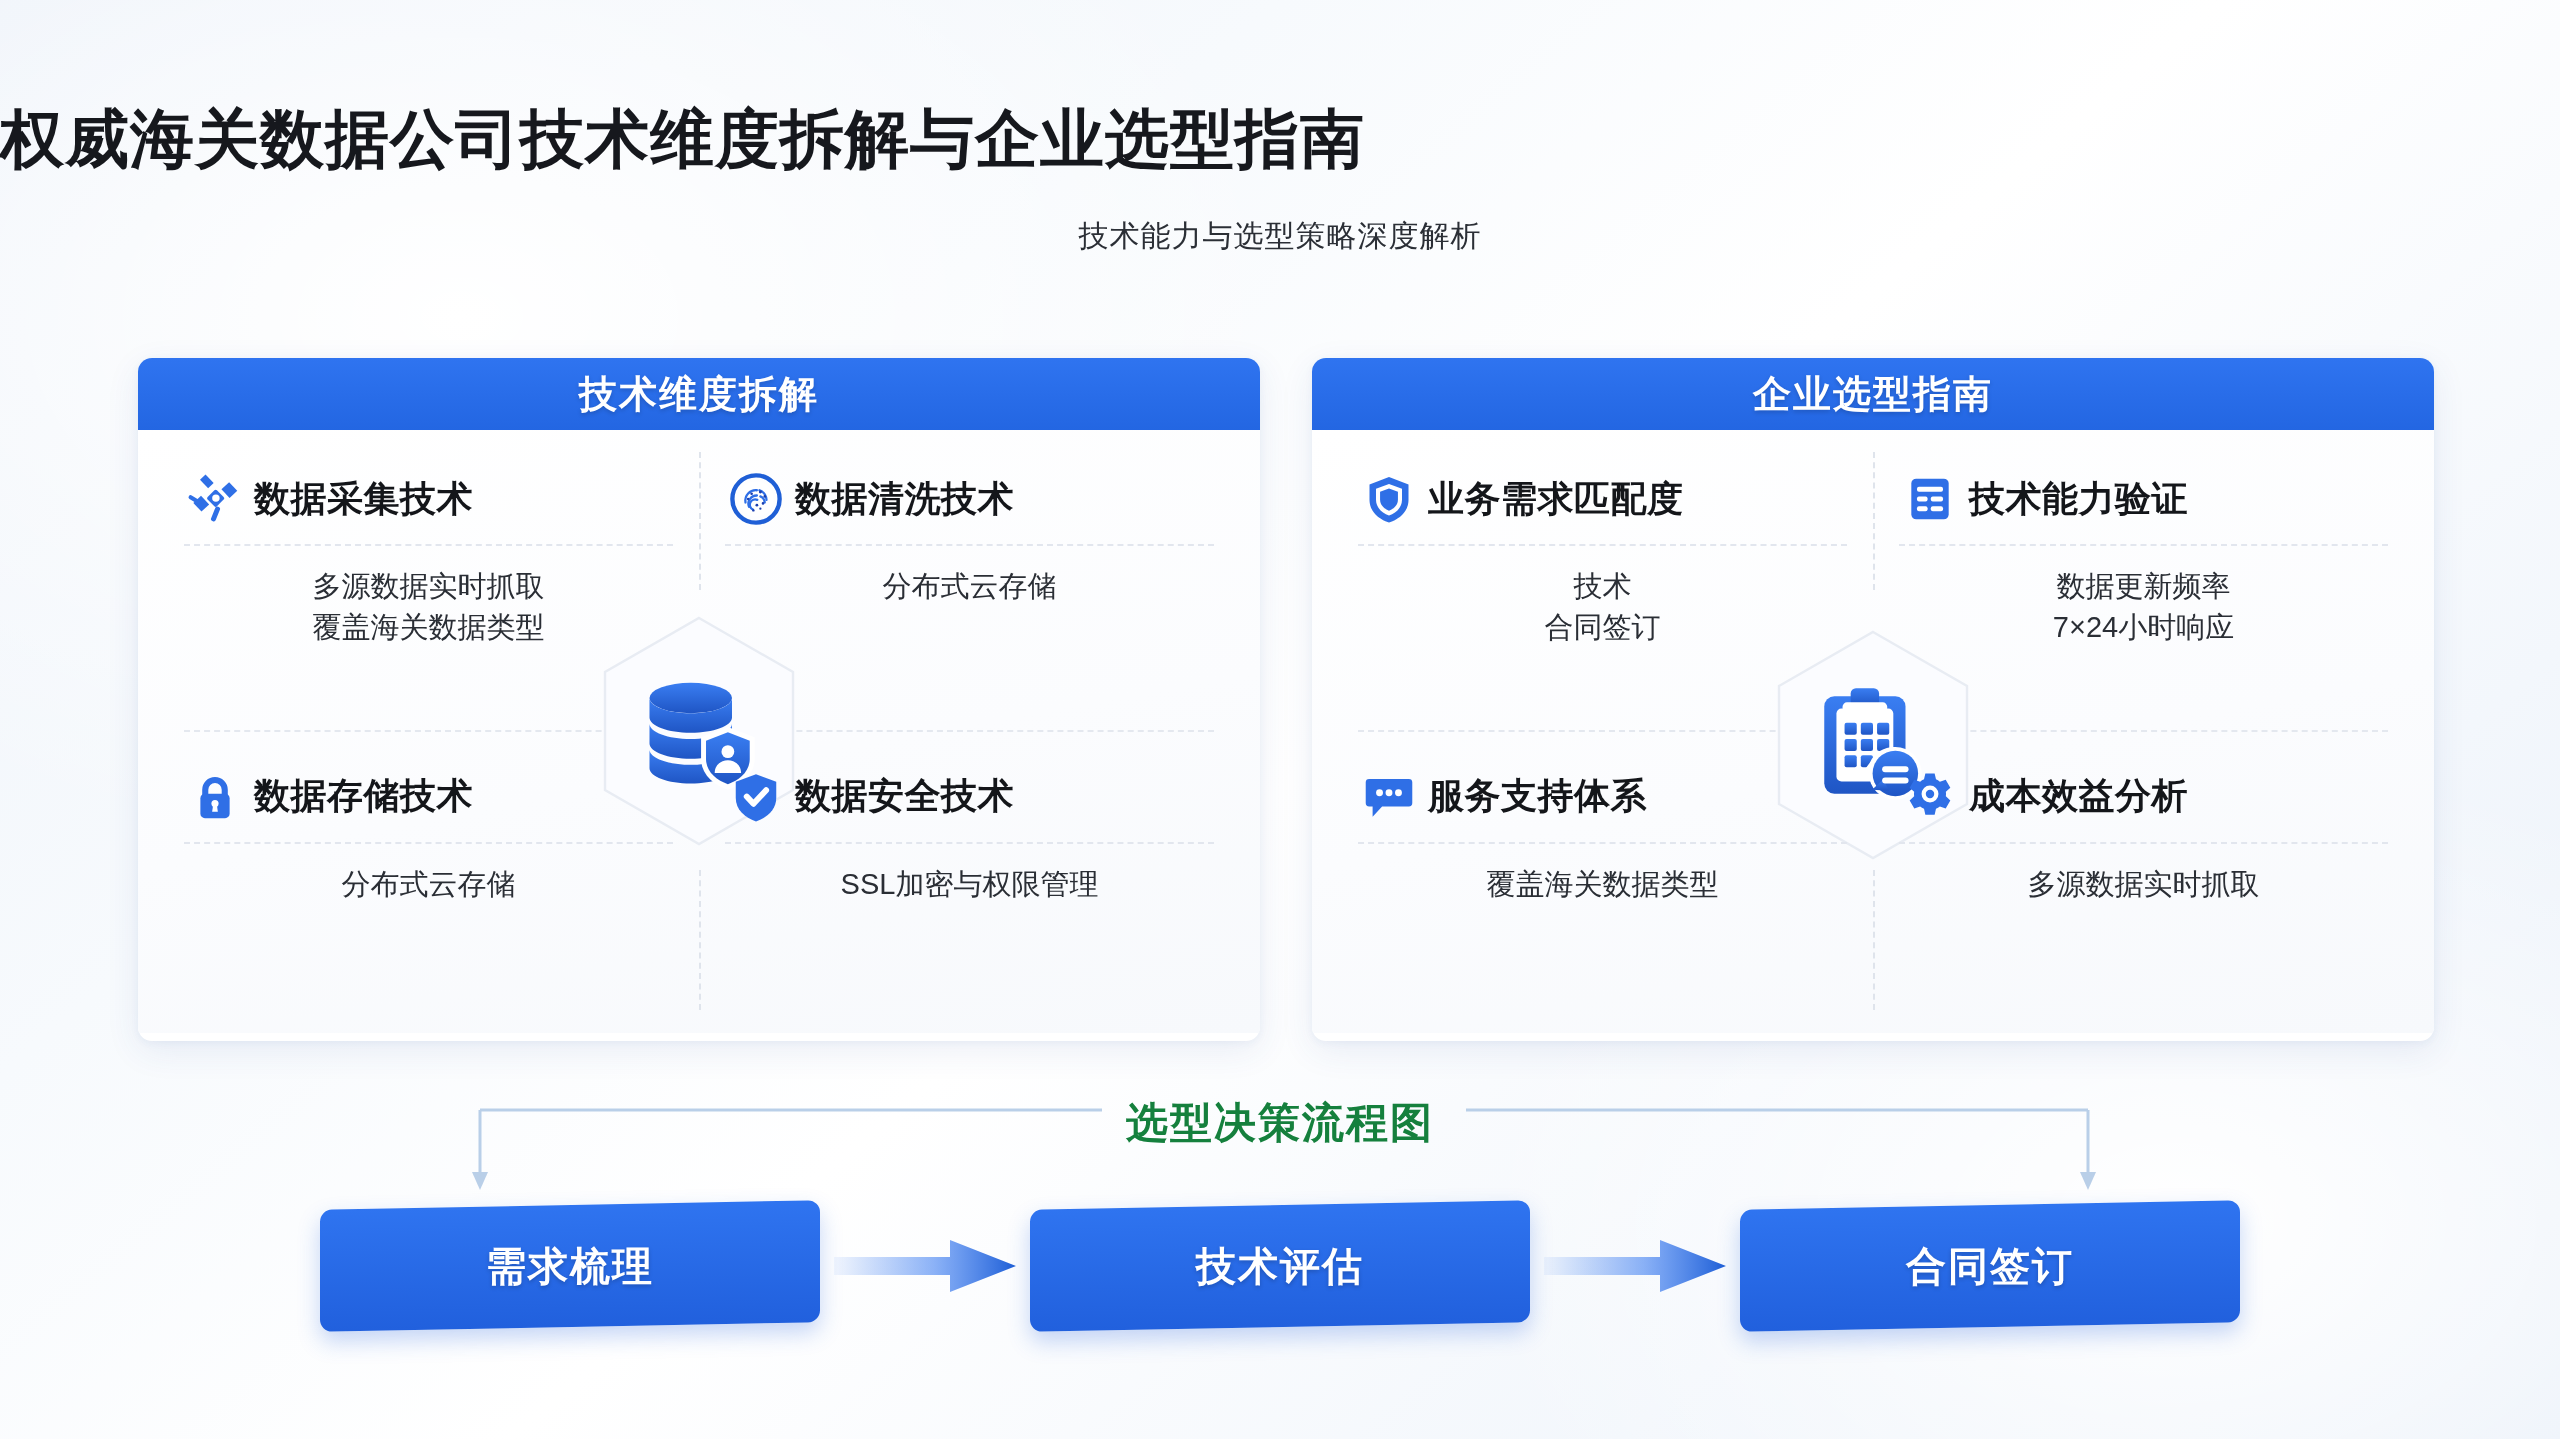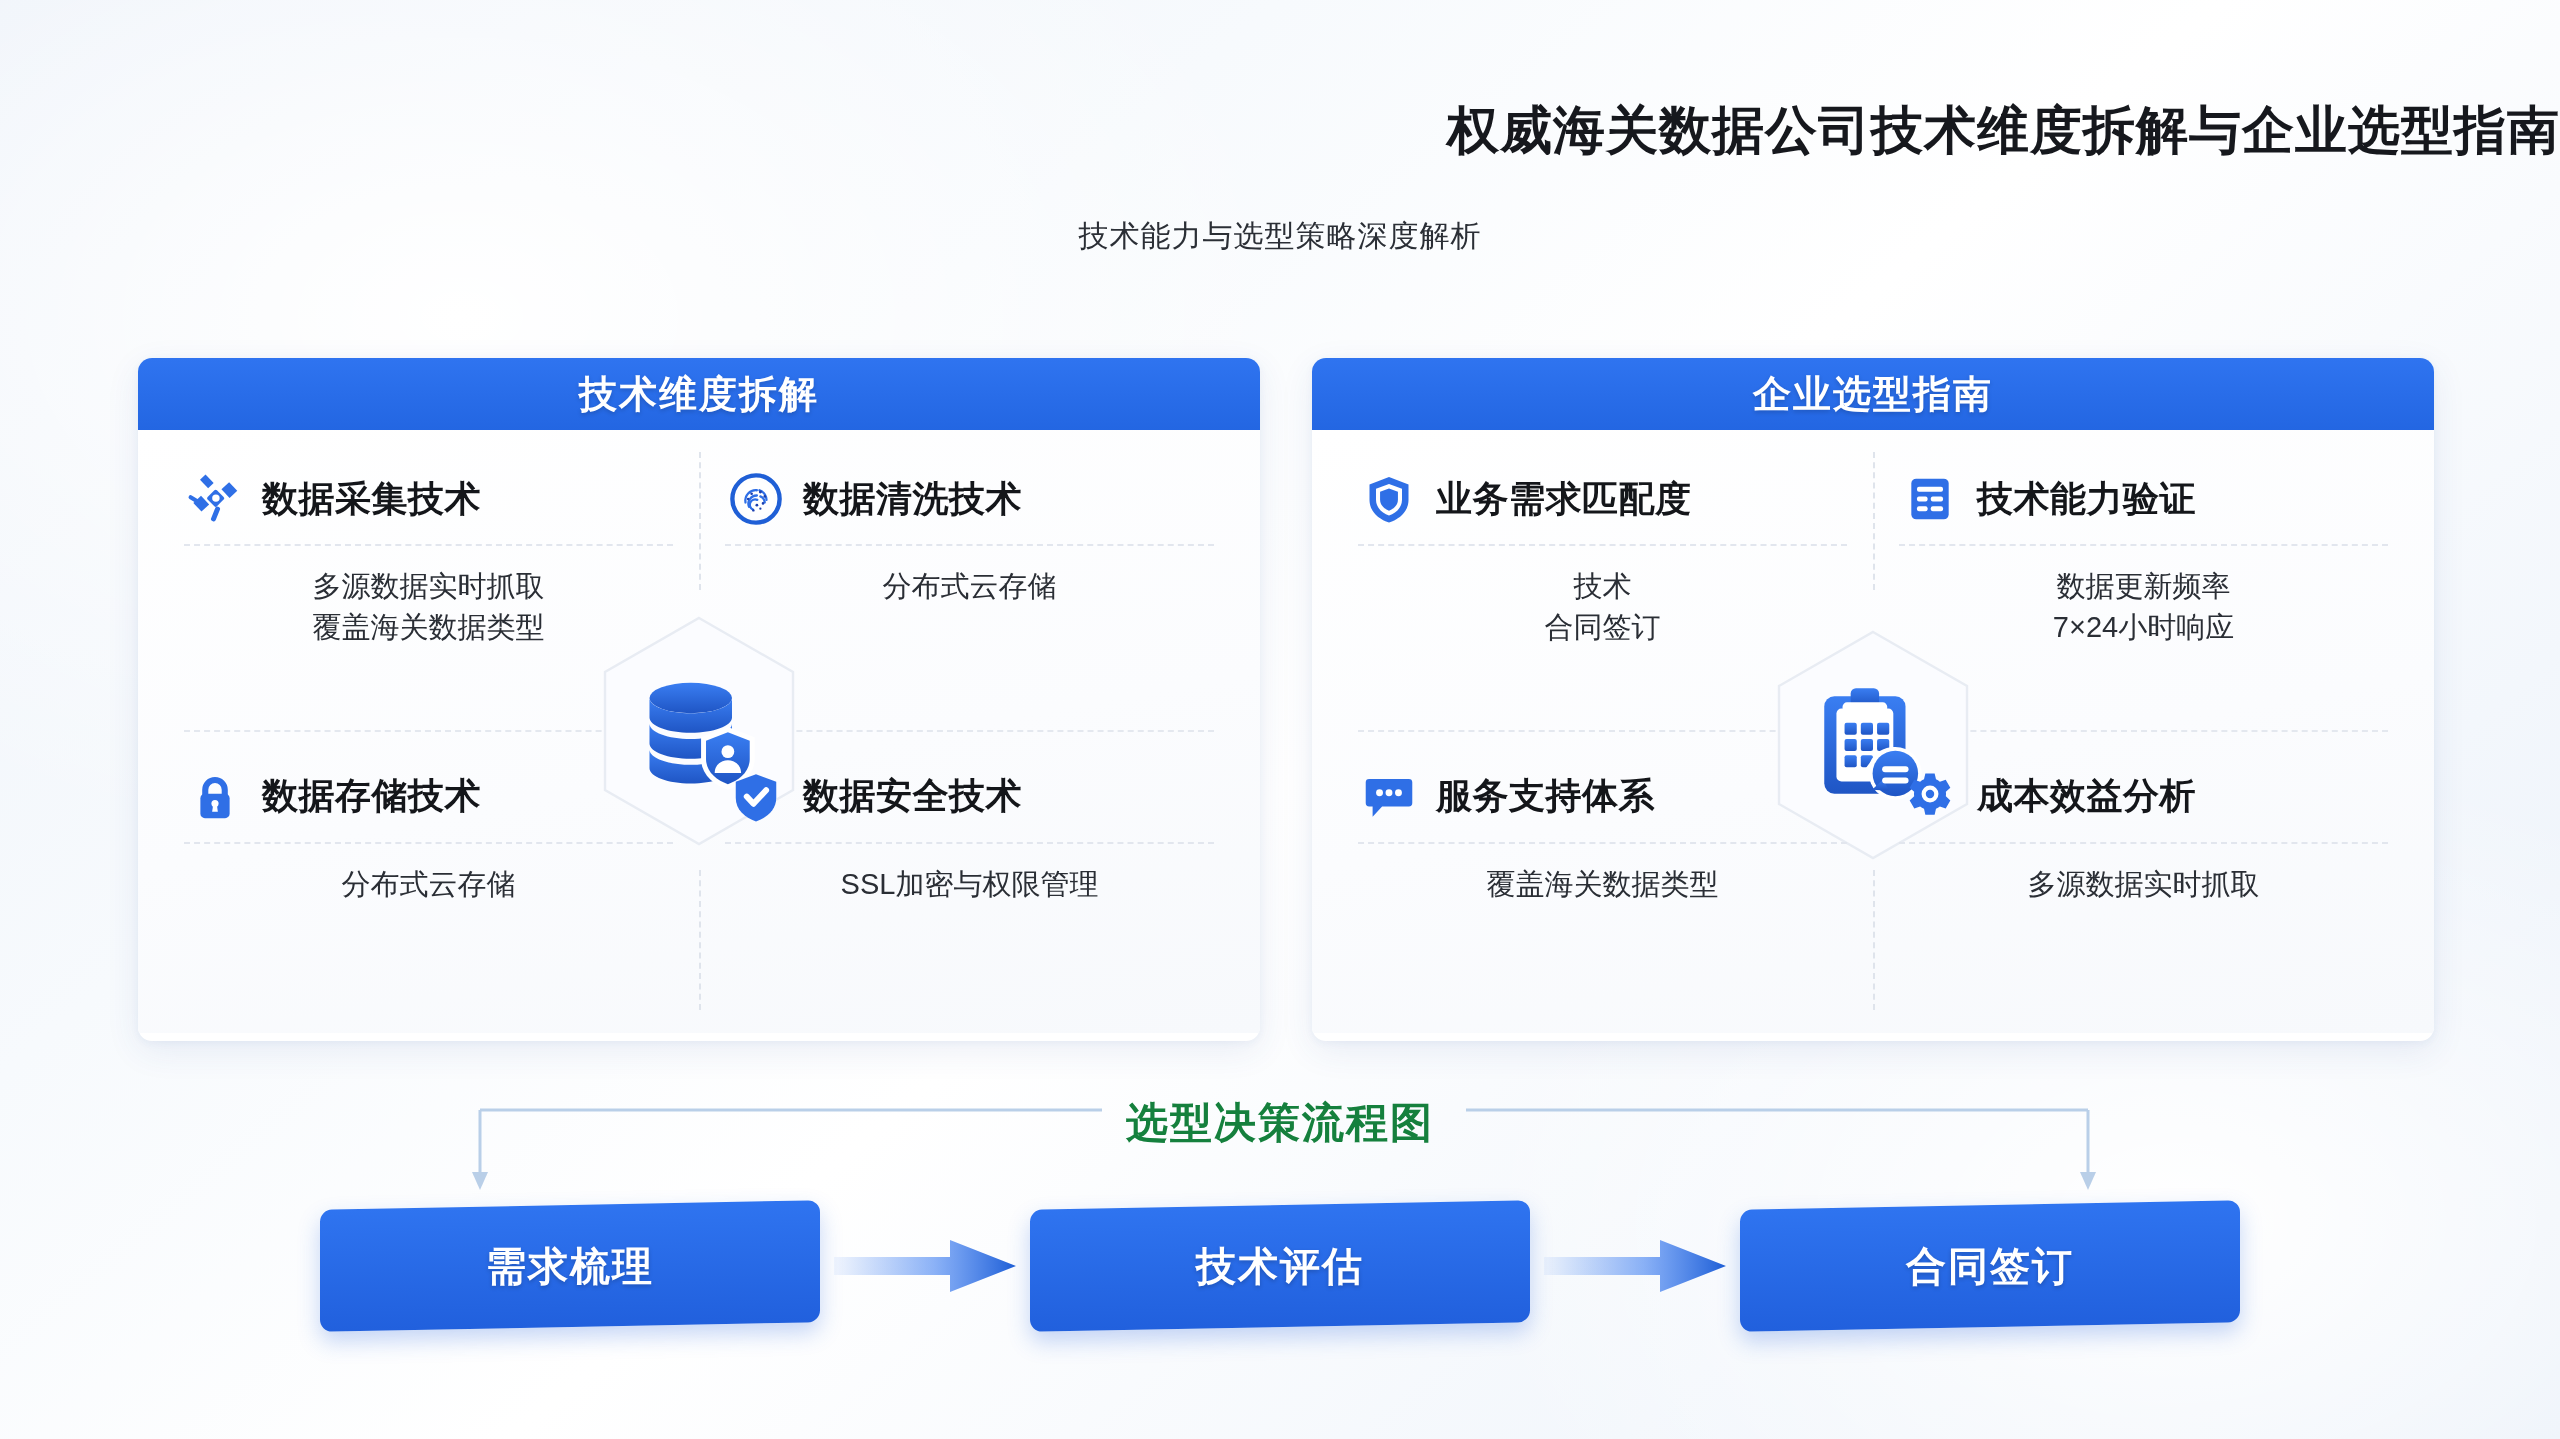--- a/index.html
+++ b/index.html
@@ -13,22 +13,22 @@
       radial-gradient(ellipse 1400px 900px at 18% 22%, #ffffff 0%, rgba(255,255,255,0) 62%),
       radial-gradient(ellipse 1200px 800px at 85% 85%, #ffffff 0%, rgba(255,255,255,0) 60%),
       linear-gradient(140deg, #eef3fa 0%, #f7fafd 30%, #ffffff 52%, #f3f7fc 78%, #e9f0f9 100%);
     position: relative;
   }
   .stage { position: relative; width: 2560px; height: 1439px; }
 
   
   .title {
     position: absolute; top: 96px; left: 0; width: 100%;
-    text-align: right;
-    font-size: 52px; font-weight: 700; color: #16181d;
+    text-align: left;
+    font-size: 64px; font-weight: 700; color: #16181d;
     letter-spacing: 1px;
   }
   .subtitle {
     position: absolute; top: 216px; left: 0; width: 100%;
     text-align: center;
     font-size: 30px; font-weight: 400; color: #2b2f36;
     letter-spacing: 1px;
   }
 
   
@@ -75,21 +75,21 @@
     display: grid;
     grid-template-columns: 1fr 1fr;
     grid-template-rows: 1fr 1fr;
     height: 100%;
     column-gap: 52px;
     row-gap: 8px;
   }
   .quad { display: flex; flex-direction: column; }
   .quad.r2 { justify-content: flex-start; padding-top: 28px; }
 
-  .quad-head { display: flex; align-items: center; gap: 16px; text-align: center; }
+  .quad-head { display: flex; align-items: center; gap: 8px; text-align: center; }
   .quad-icon { width: 62px; height: 62px; flex: 0 0 62px; display: flex; align-items: center; justify-content: center; }
   .quad-title { font-size: 36px; font-weight: 700; color: #14161a; letter-spacing: .5px; white-space: nowrap; }
 
   .quad-rule {
     margin: 14px 0 0 0; height: 0;
     border-top: 2px dashed #e2e6ee;
   }
   .quad-desc {
     margin-top: 20px; text-align: center;
     font-size: 29px; line-height: 1.42; color: #2a2e35;

